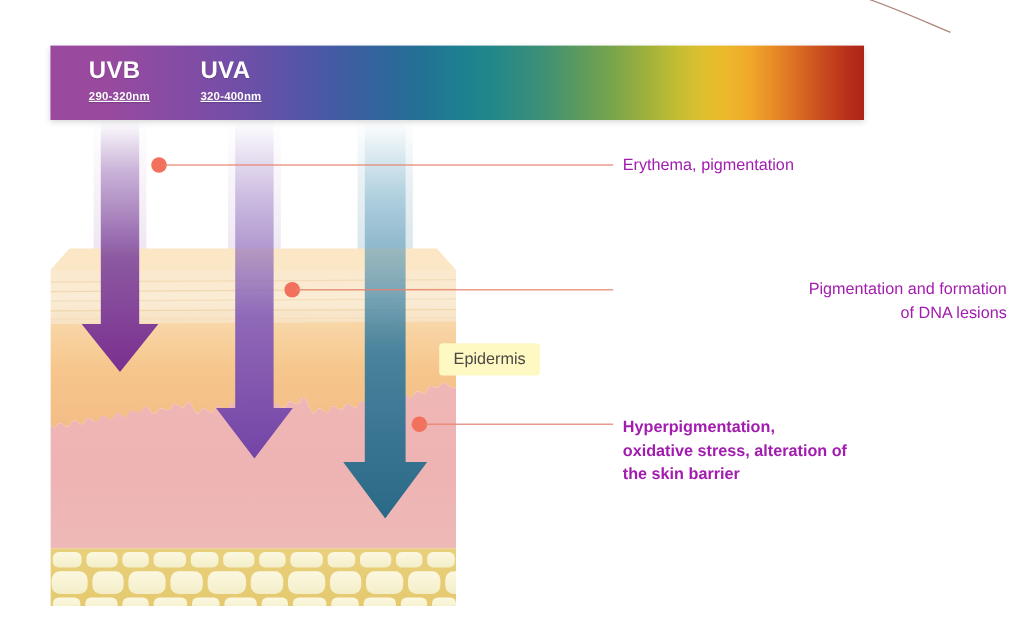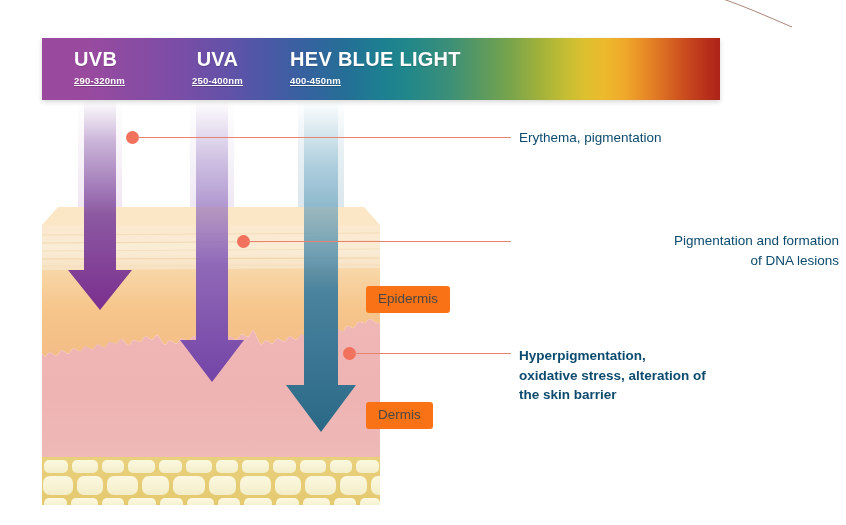--- a/index.html
+++ b/index.html
@@ -54,21 +54,21 @@
     line-height:24px;white-space:nowrap;
     text-shadow:0 1px 1px rgba(0,0,0,0.18);
   }
   .band .band-range{
     font-size:9.5px;font-weight:bold;letter-spacing:0.2px;
     margin-top:4px;white-space:nowrap;
     text-shadow:0 1px 1px rgba(0,0,0,0.18);
     text-decoration:underline;
   }
   .band-uvb{left:32px;}
-  .band-uva{left:150px;text-align:center;}
+  .band-uva{left:125px;}
   .band-hev{left:248px;}
 
   
   .beam{position:absolute;}
   .beam-uvb{
     left:78px;top:100px;width:44px;height:300px;
     background:linear-gradient(to bottom,
       rgba(255,255,255,0) 0%,
       rgba(154,74,158,0.07) 18%,
       rgba(140,70,160,0.17) 45%,
@@ -96,21 +96,21 @@
     position:absolute;left:42px;top:205px;width:338px;height:300px;
   }
   .skin-svg{display:block;}
 
   
   .arrow-layer{position:absolute;left:0;top:0;width:846px;height:525px;}
 
   
   .layer-tag{
     position:absolute;
-    background:#f97316;
+    background:#fef9c3;
     color:#4c4744;
     font-size:13.5px;
     padding:5px 12px 6px 12px;
     border-radius:3px;
     white-space:nowrap;
     line-height:16px;
   }
   .tag-epidermis{left:366px;top:286px;}
   .tag-dermis{left:366px;top:402px;}
   .tag-hypodermis{left:366px;top:466px;}
@@ -119,21 +119,21 @@
   .callout{position:absolute;}
   .callout-dot{
     position:absolute;width:13px;height:13px;border-radius:50%;
     background:#f2715c;
   }
   .callout-line{
     position:absolute;height:1.2px;background:#e8836f;
   }
   .callout-text{
     position:absolute;
-    color:#0c4a6e;
+    color:#a21caf;
     font-size:13.5px;
     line-height:19.5px;
     white-space:pre-line;
   }
 </style>
 </head>
 <body>
 
 <div class="stage">
 
@@ -144,27 +144,23 @@
   <div class="spectrum-bar">
     <div class="spectrum-labels">
 
       <div class="band band-uvb">
         <div class="band-name">UVB</div>
         <div class="band-range">290-320nm</div>
       </div>
 
       <div class="band band-uva">
         <div class="band-name">UVA</div>
-        <div class="band-range">250-400nm</div>
+        <div class="band-range">320-400nm</div>
       </div>
 
-      <div class="band band-hev">
-        <div class="band-name">HEV BLUE LIGHT</div>
-        <div class="band-range">400-450nm</div>
-      </div>
 
     </div>
   </div>
 
   <div class="beam beam-uvb"></div>
   <div class="beam beam-uva"></div>
   <div class="beam beam-hev"></div>
 
   <div class="skin">
     <svg class="skin-svg" width="338" height="300" viewBox="0 0 338 300">
@@ -318,21 +314,20 @@
     </defs>
 
     <path d="M84,100 L116,100 L116,270 L132,270 L100,310 L68,270 L84,270 Z" fill="url(#arrUVB)"></path>
 
     <path d="M196,100 L228,100 L228,340 L244,340 L212,382 L180,340 L196,340 Z" fill="url(#arrUVA)"></path>
 
     <path d="M304,100 L338,100 L338,385 L356,385 L321,432 L286,385 L304,385 Z" fill="url(#arrHEV)"></path>
   </svg>
 
   <div class="layer-tag tag-epidermis">Epidermis</div>
-  <div class="layer-tag tag-dermis">Dermis</div>
 
   <div class="callout">
     <div class="callout-dot" style="left:94px;top:131px;"></div>
     <div class="callout-line" style="left:104px;top:137px;width:375px;"></div>
     <div class="callout-text" style="left:487px;top:128px;width:300px;">Erythema, pigmentation</div>
   </div>
 
   <div class="callout">
     <div class="callout-dot" style="left:205px;top:235px;"></div>
     <div class="callout-line" style="left:215px;top:241px;width:264px;"></div>

